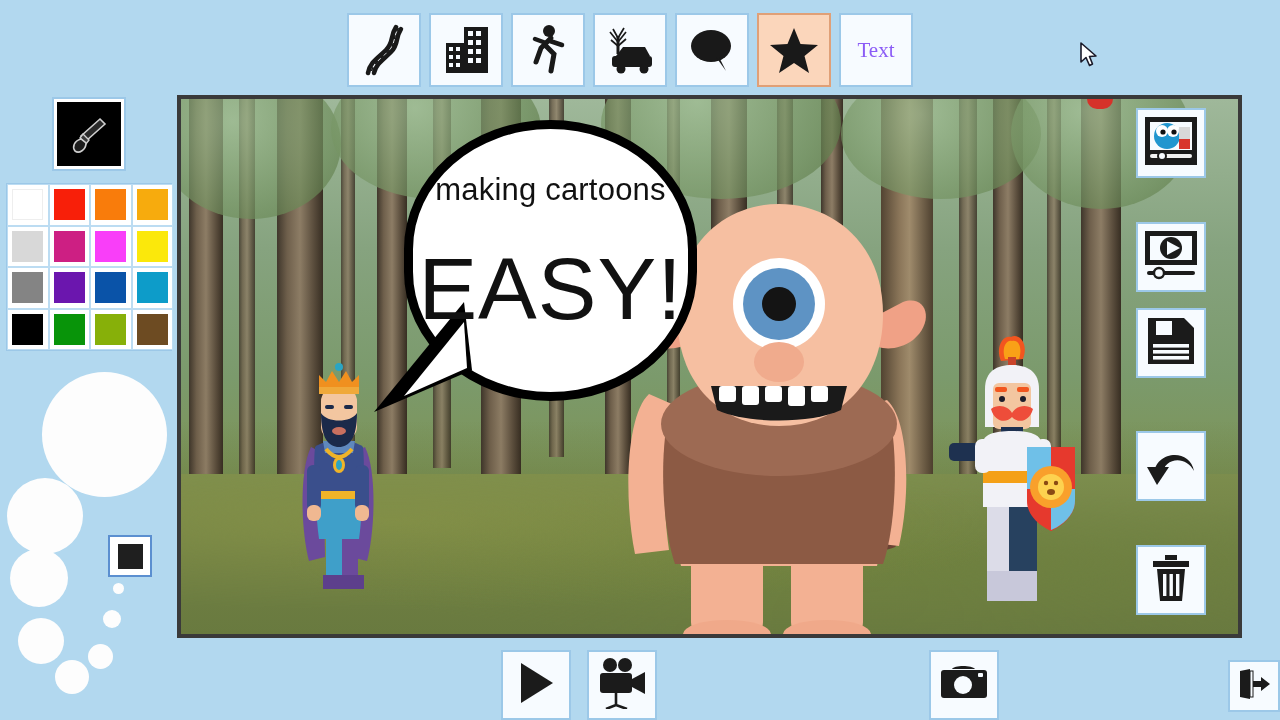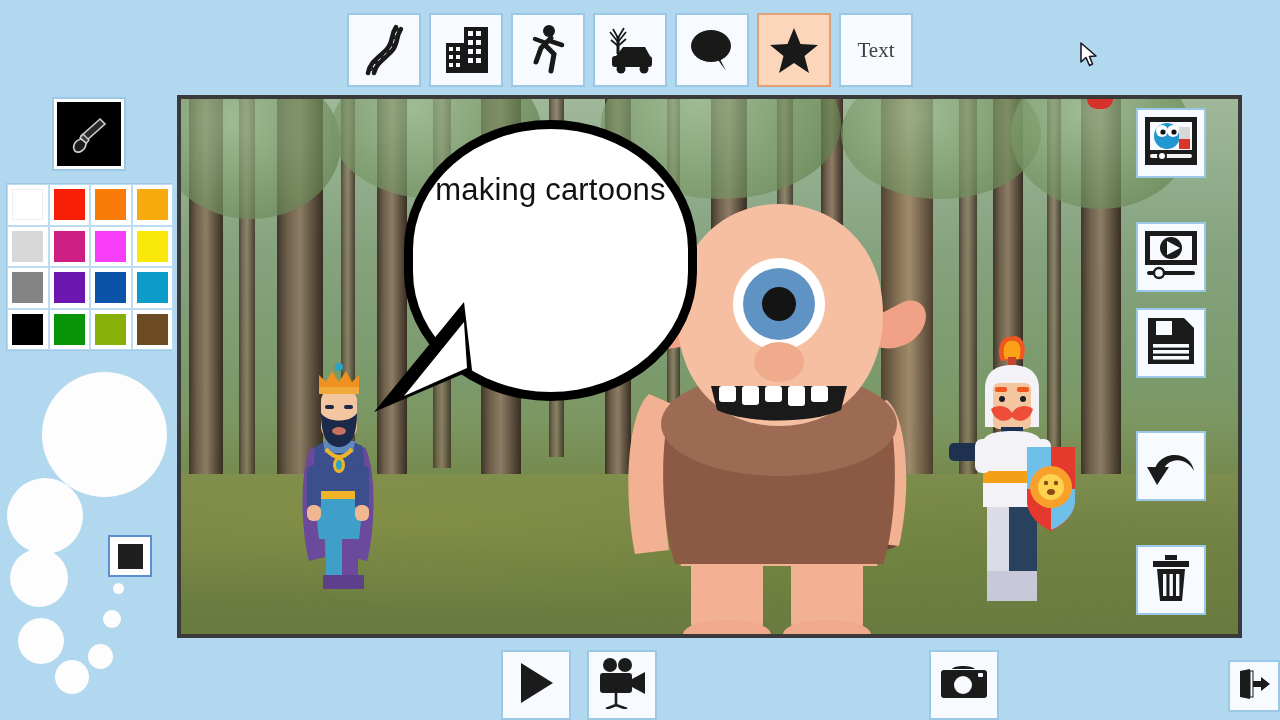--- a/index.html
+++ b/index.html
@@ -19,21 +19,21 @@
     width: 74px; height: 74px;
     background: #f7fbff;
     border: 2px solid #9cc8e8;
     display: flex; align-items: center; justify-content: center;
     cursor: pointer;
   }
   .tool-btn.selected { background: #fbd6bb; border-color: #e0a077; }
   .tool-btn svg { display: block; }
   .text-btn-label {
     font-family: "Liberation Serif", serif;
-    font-size: 21px; color: #404040;
+    font-size: 21px; color: #8b5cf6;
   }
 
   
   #brush-tool {
     position: absolute; left: 52px; top: 97px;
     width: 74px; height: 74px;
     background: #ffffff;
     border: 2px solid #9cc8e8;
     display: flex; align-items: center; justify-content: center;
     cursor: pointer;
@@ -479,20 +479,21 @@
       </svg>
     </div>
 
     <div id="speech-bubble">
       <div class="bubble-body"></div>
       <svg style="position:absolute;left:-36px;top:176px;" width="120" height="120" viewBox="0 0 120 120">
         <path d="M96 6 L6 116 L104 74 Z" fill="#000000"></path>
         <path d="M96 26 L36 100 L99 72 Z" fill="#ffffff"></path>
       </svg>
       <div class="bubble-text bubble-line1">making cartoons</div>
+      <div class="bubble-text bubble-line3">EASY!</div>
     </div>
   </div>
 </div>
 
 <div class="side-btn" style="top:108px;">
   <span>
     <svg width="56" height="56" viewBox="0 0 56 56">
       <rect x="2" y="4" width="52" height="48" fill="#1b1b1b"></rect>
       <rect x="7" y="9" width="42" height="28" fill="#f7fbff"></rect>
       <circle cx="24" cy="23" r="13" fill="#2196cf"></circle>

